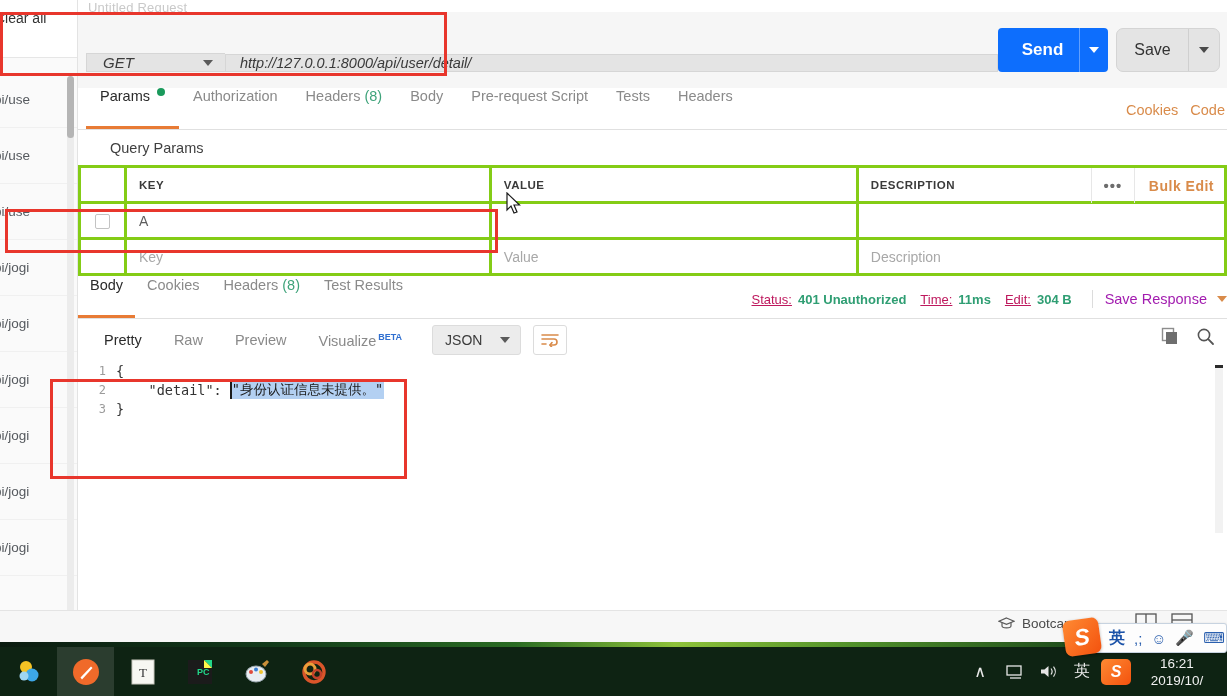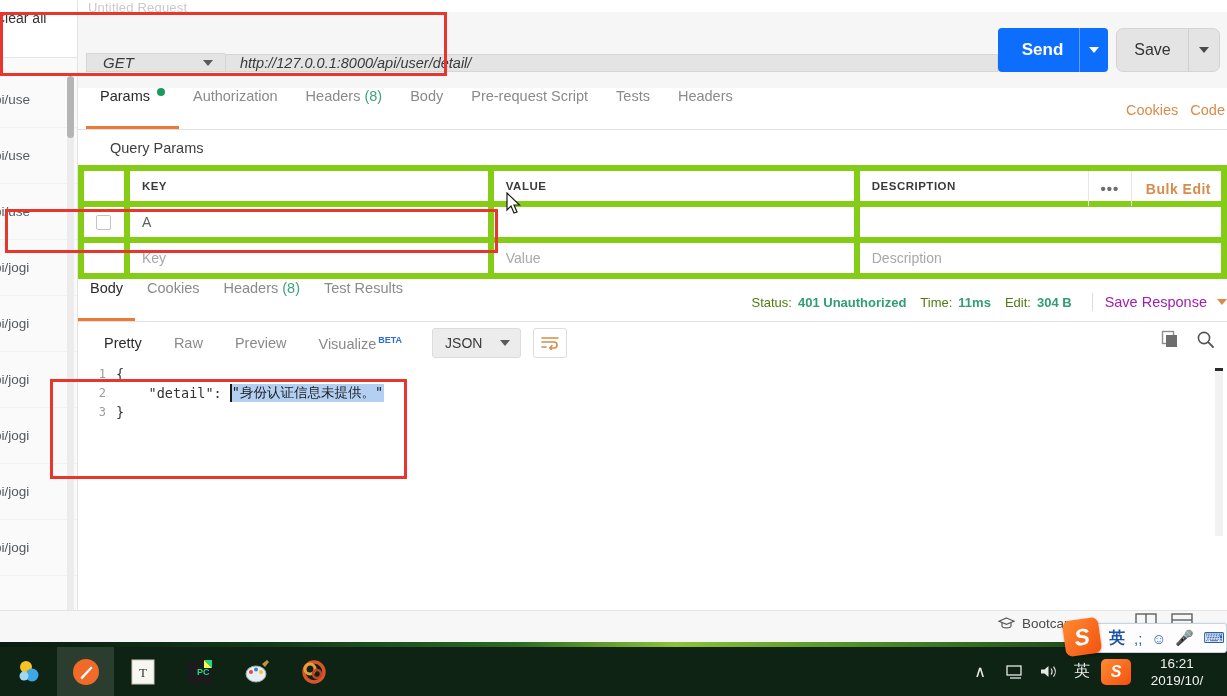--- a/index.html
+++ b/index.html
@@ -125,21 +125,21 @@
   .qp-title {
     height: 35px; display: flex; align-items: center; padding-left: 32px;
     font-size: 14.5px; color: #3f3f3f;
   }
   .tbl { width: 100%; border-collapse: collapse; }
   .tbl col.c-chk { width: 46px; }
   .tbl col.c-key { width: 366px; }
   .tbl col.c-val { width: 368px; }
   .tbl col.c-des { width: 369px; }
   .tbl th, .tbl td {
-    border: 6px solid #84cc16; height: 36px; padding: 0 12px;
+    border: 3px solid #84cc16; height: 36px; padding: 0 12px;
     text-align: left; font-weight: normal;
   }
   .tbl th {
     font-size: 11.5px; color: #3a3a3a; font-weight: bold; letter-spacing: .5px;
     background: #fff;
   }
   .tbl td { font-size: 14px; color: #5e5e5e; }
   .tbl td.ph { color: #a8a8a8; }
   .tbl .chkcell { padding: 0; text-align: center; }
   .chkbox {
@@ -162,21 +162,21 @@
   
   .resp-tabs {
     position: relative; height: 38px; border-bottom: 1px solid #e0e0e0;
     display: flex; align-items: flex-end; padding-left: 0px; margin-top: 5px;
   }
   .resp-tabs .rtab { padding: 0 12px; }
   .resp-meta {
     position: absolute; right: 0px; bottom: 10px; display: flex; align-items: center;
     gap: 6px; font-size: 13px; white-space: nowrap;
   }
-  .meta-k { color: #4d7c0f; }
+  .meta-k { color: #be185d; text-decoration: underline; }
   .meta-v { color: #2f9e73; font-weight: bold; margin-right: 8px; }
   .meta-sep { width: 1px; height: 18px; background: #dcdcdc; margin: 0 6px; }
   .save-resp { color: #a21caf; font-size: 14.5px; cursor: pointer; }
   .save-resp-caret {
     width: 0; height: 0; border-left: 5px solid transparent;
     border-right: 5px solid transparent; border-top: 6px solid #d98b4a; margin-left: 4px;
   }
 
   .view-bar {
     position: relative; height: 42px; display: flex; align-items: center;

